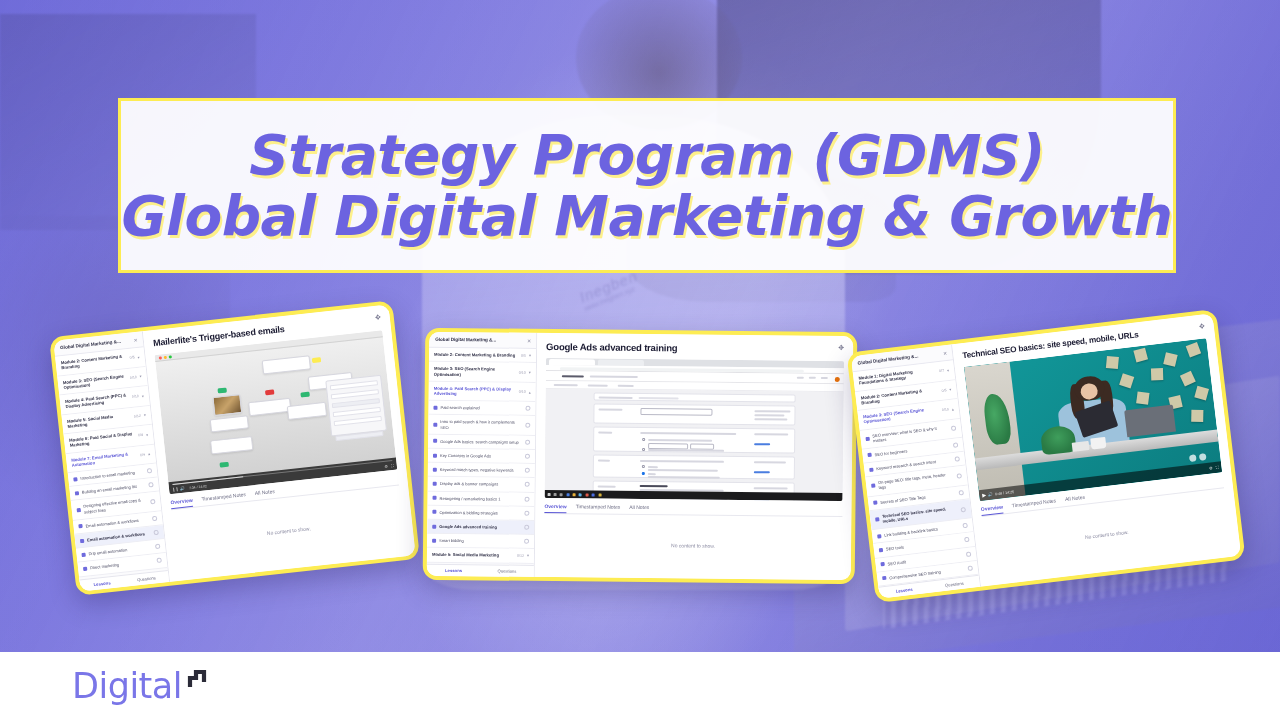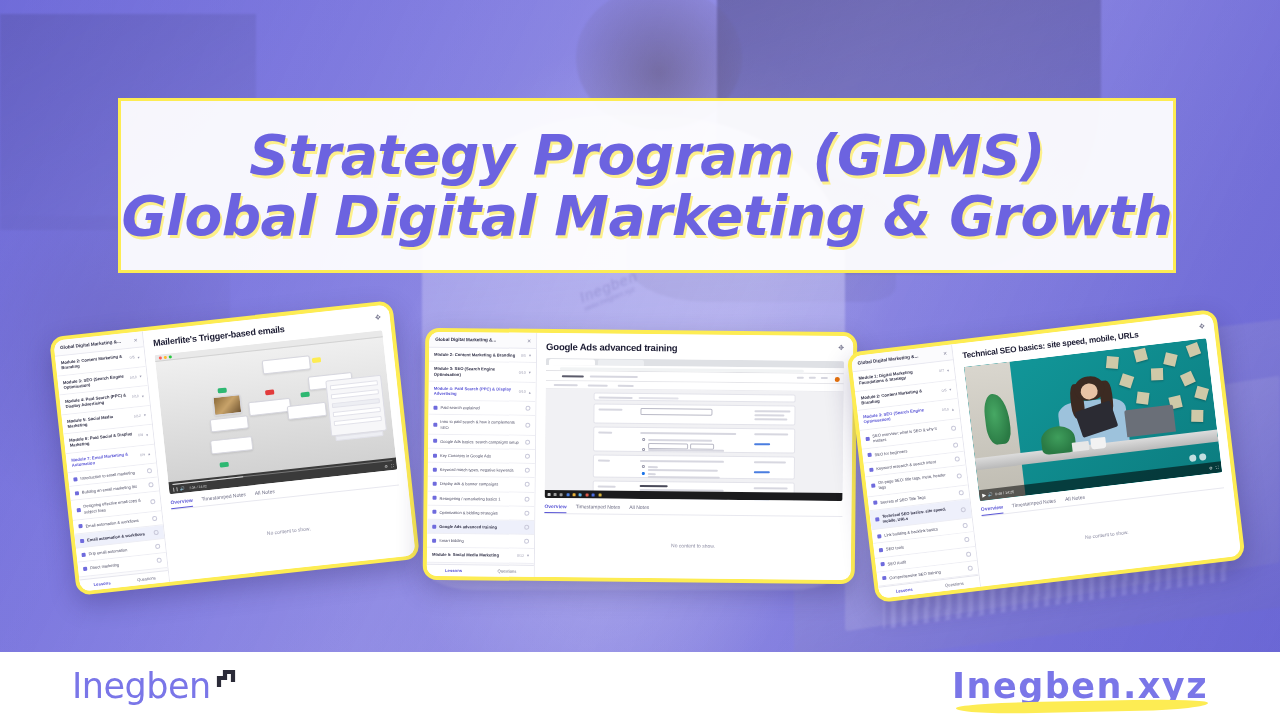--- a/index.html
+++ b/index.html
@@ -729,24 +729,20 @@
       <div class="tab sel">Overview</div>
       <div class="tab">Timestamped Notes</div>
       <div class="tab">All Notes</div>
     </div>
     <div class="empty">No content to show.</div>
   </div>
 </div>
 
 <div id="footer">
   <div class="logo-left">
-    <span class="logo-word">Inegben</span>
+    <span class="logo-word">Digital</span>
     <span class="logo-mark">
       <svg width="26" height="26" viewBox="0 0 26 26">
         <path d="M6 20 L6 13 L12 13 L12 7 L20 7 L20 15" fill="none" stroke="#2b2b38" stroke-width="4.2" stroke-linecap="square"></path>
       </svg>
     </span>
   </div>
-  <div class="logo-right">
-    <span class="logo-url">Inegben.xyz</span>
-    <span class="brush"></span>
-  </div>
 </div>
 
 </body></html>

